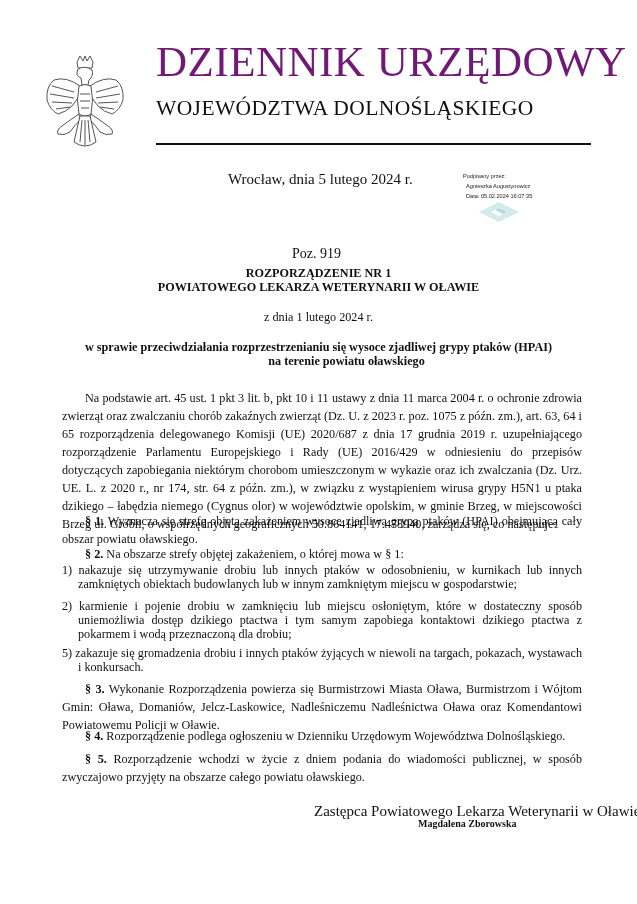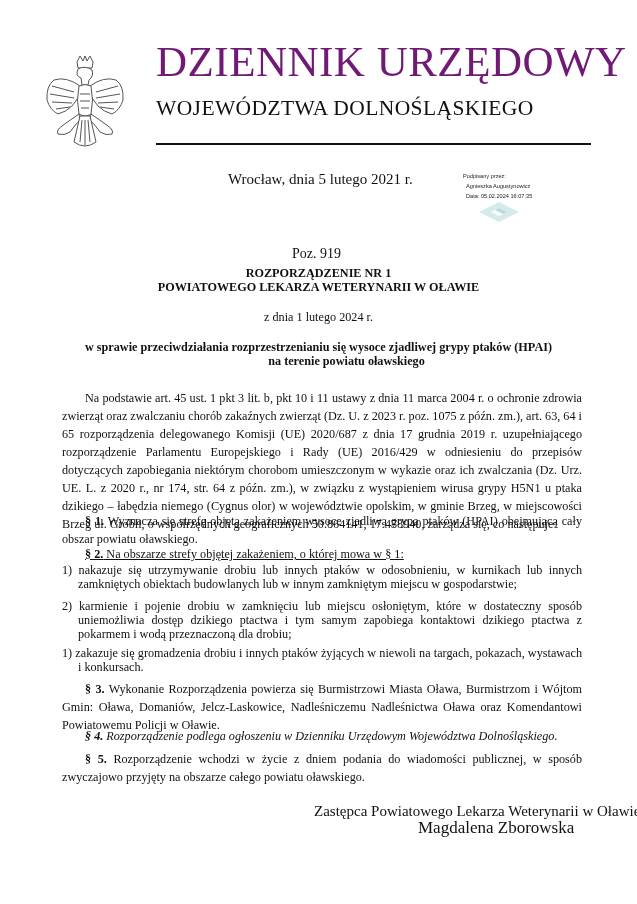--- a/index.html
+++ b/index.html
@@ -20,21 +20,21 @@
     .heading { position: absolute; left: 0; width: 637px; text-align: center; font-weight: bold;
       font-size: 12.2px; line-height: 14px; }
     .plain-center { position: absolute; left: 0; width: 637px; text-align: center; font-size: 12.2px; }
     .para { position: absolute; left: 62px; width: 520px; font-size: 12.2px; line-height: 18px;
       text-align: justify; }
     .para .ind { display: inline-block; width: 23px; }
     .para b { font-weight: bold; }
     .list-item { position: absolute; left: 62px; width: 520px; font-size: 12.2px; line-height: 14px;
       text-align: justify; padding-left: 16px; box-sizing: border-box; text-indent: -16px; }
     .signer-role { position: absolute; left: 271px; top: 803px; font-size: 15px; white-space: nowrap; margin-left: 43px; }
-    .signer-name { position: absolute; left: 418px; top: 818px; font-size: 17px; font-weight: normal; white-space: nowrap; }
+    .signer-name { position: absolute; left: 418px; top: 818px; font-size: 10px; font-weight: bold; white-space: nowrap; }
   </style>
 </head>
 <body>
 
 <div class="emblem">
   <svg viewBox="0 0 82 96" width="82" height="96">
     <g fill="#fff" stroke="#555" stroke-width="1">
 
       <path d="M33 6 L36 0 L39 5 L41 0 L43 5 L46 0 L49 6 L48 12 L34 12 Z"></path>
 
@@ -54,21 +54,21 @@
 
       <path d="M36 60 L30 86 Q41 94 52 86 L46 60 Z"></path>
       <path d="M38 64 L36 86 M41 64 L41 89 M44 64 L46 86"></path>
     </g>
   </svg>
 </div>
 <div class="masthead-title">DZIENNIK URZĘDOWY</div>
 <div class="masthead-sub">WOJEWÓDZTWA DOLNOŚLĄSKIEGO</div>
 <div class="masthead-rule"></div>
 
-<div class="place-date">Wrocław, dnia 5 lutego 2021 r.</div>
+<div class="place-date">Wrocław, dnia 5 lutego 2024 r.</div>
 <div class="poz">Poz. 919</div>
 
 <div class="signature-box">
   <div class="l1">Podpisany przez:</div>
   <div class="l2">Agnieszka Augustynowicz</div>
   <div class="l3">Data: 05.02.2024 16:07:35</div>
   <div class="sig-logo">
     <svg viewBox="0 0 44 22" width="44" height="22">
       <path d="M2 11 L22 1 L42 11 L22 21 Z" fill="#d5ebeb"></path>
       <path d="M14 11 L22 7 L30 11 L22 15 Z" fill="#ffffff"></path>
@@ -84,32 +84,32 @@
 <div class="heading" style="top:354px;margin-left:28px;">na terenie powiatu oławskiego</div>
 
 <div class="para" style="top:389px;">
   <span class="ind"></span><span>Na podstawie art. 45 ust. 1 pkt 3 lit. b, pkt 10 i 11 ustawy z dnia 11 marca 2004 r. o ochronie zdrowia zwierząt oraz zwalczaniu chorób zakaźnych zwierząt (Dz. U. z 2023 r. poz. 1075 z późn. zm.), art. 63, 64 i 65 rozporządzenia delegowanego Komisji (UE) 2020/687 z dnia 17 grudnia 2019 r. uzupełniającego rozporządzenie Parlamentu Europejskiego i Rady (UE) 2016/429 w odniesieniu do przepisów dotyczących zapobiegania niektórym chorobom umieszczonym w wykazie oraz ich zwalczania (Dz. Urz. UE. L. z 2020 r., nr 174, str. 64 z późn. zm.), w związku z wystąpieniem wirusa grypy H5N1 u ptaka dzikiego – łabędzia niemego (Cygnus olor) w województwie opolskim, w gminie Brzeg, w miejscowości Brzeg ul. Grobli, o współrzędnych geograficznych 50.864141, 17.478940, zarządza się, co następuje:</span>
 </div>
 
 <div class="para" style="top:512px;">
   <span class="ind"></span><b>§ 1.</b><span> Wyznacza się strefę objętą zakażeniem wysoce zjadliwą grypą ptaków (HPAI) obejmującą cały obszar powiatu oławskiego.</span>
 </div>
 
-<div class="para" style="top:545px;text-decoration:underline;">
+<div class="para" style="top:545px;">
   <span class="ind"></span><b>§ 2.</b><span> Na obszarze strefy objętej zakażeniem, o której mowa w § 1:</span>
 </div>
 <div class="list-item" style="top:563px;">1) nakazuje się utrzymywanie drobiu lub innych ptaków w odosobnieniu, w kurnikach lub innych zamkniętych obiektach budowlanych lub w innym zamkniętym miejscu w gospodarstwie;</div>
 <div class="list-item" style="top:599px;">2) karmienie i pojenie drobiu w zamknięciu lub miejscu osłoniętym, które w dostateczny sposób uniemożliwia dostęp dzikiego ptactwa i tym samym zapobiega kontaktowi dzikiego ptactwa z pokarmem i wodą przeznaczoną dla drobiu;</div>
-<div class="list-item" style="top:646px;">1) zakazuje się gromadzenia drobiu i innych ptaków żyjących w niewoli na targach, pokazach, wystawach i konkursach.</div>
+<div class="list-item" style="top:646px;">5) zakazuje się gromadzenia drobiu i innych ptaków żyjących w niewoli na targach, pokazach, wystawach i konkursach.</div>
 
 <div class="para" style="top:680px;">
   <span class="ind"></span><b>§ 3.</b><span> Wykonanie Rozporządzenia powierza się Burmistrzowi Miasta Oława, Burmistrzom i Wójtom Gmin: Oława, Domaniów, Jelcz-Laskowice, Nadleśniczemu Nadleśnictwa Oława oraz Komendantowi Powiatowemu Policji w Oławie.</span>
 </div>
 
-<div class="para" style="top:727px;font-style:italic;">
+<div class="para" style="top:727px;">
   <span class="ind"></span><b>§ 4.</b><span> Rozporządzenie podlega ogłoszeniu w Dzienniku Urzędowym Województwa Dolnośląskiego.</span>
 </div>
 
 <div class="para" style="top:750px;">
   <span class="ind"></span><b>§ 5.</b><span> Rozporządzenie wchodzi w życie z dniem podania do wiadomości publicznej, w sposób zwyczajowo przyjęty na obszarze całego powiatu oławskiego.</span>
 </div>
 
 <div class="signer-role">Zastępca Powiatowego Lekarza Weterynarii w Oławie:</div>
 <div class="signer-name">Magdalena Zborowska</div>
 

